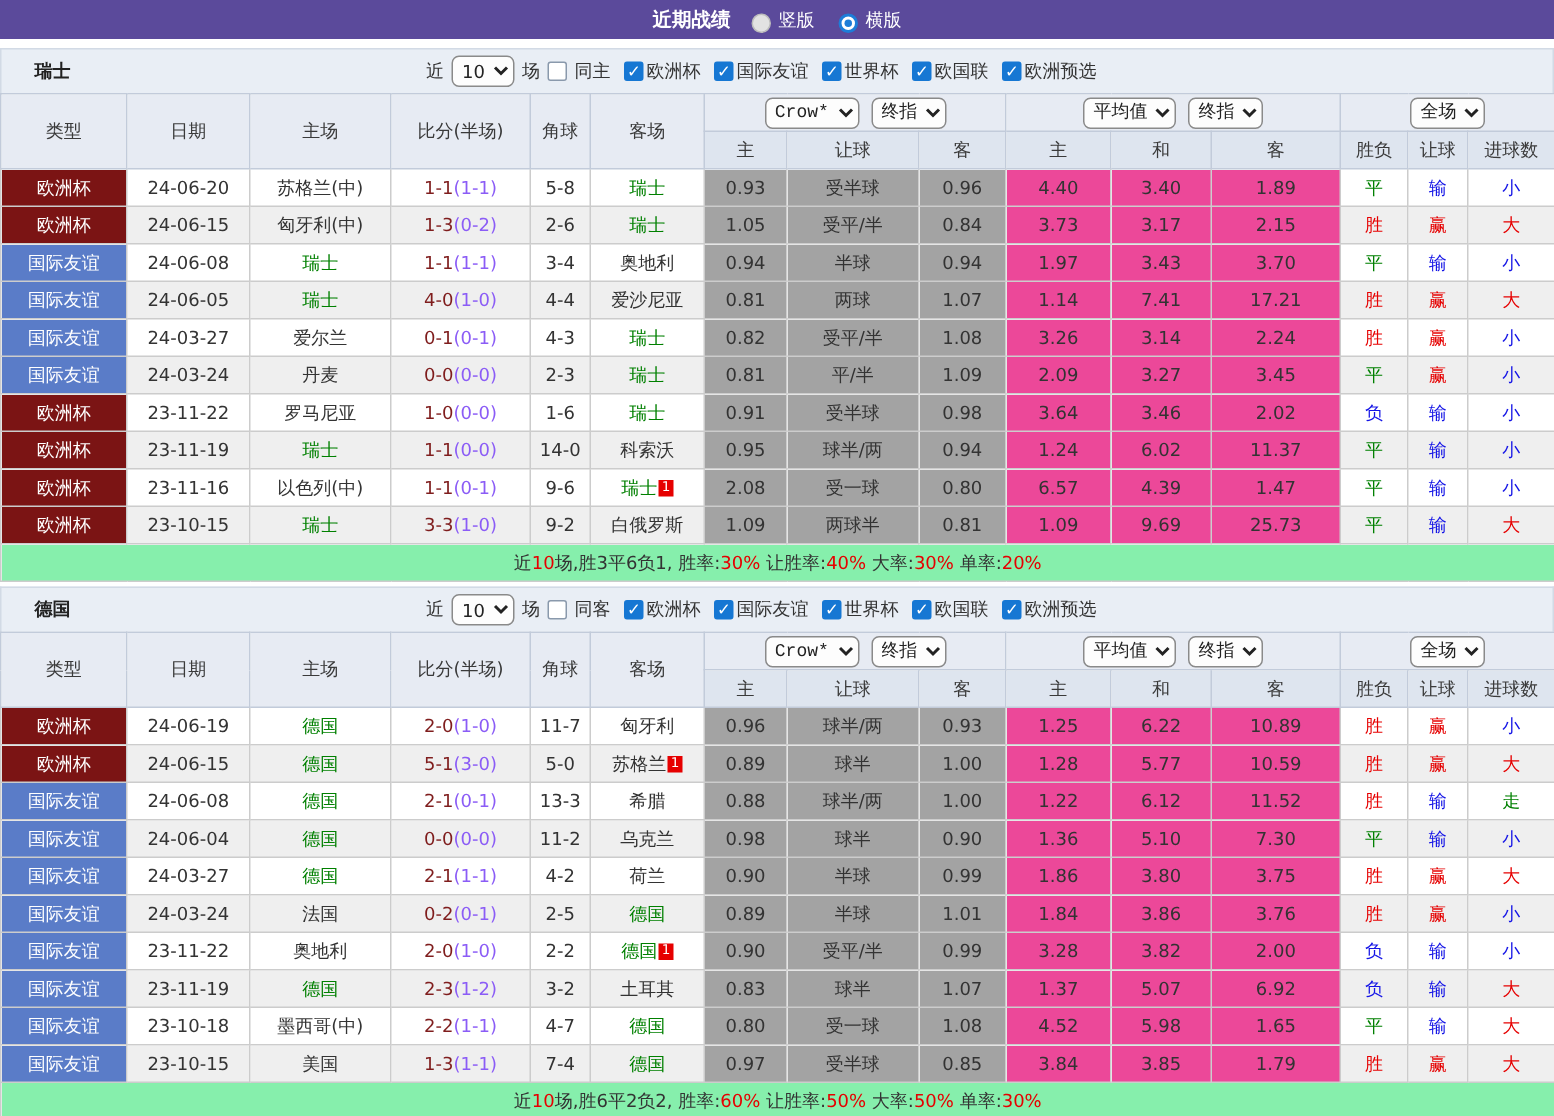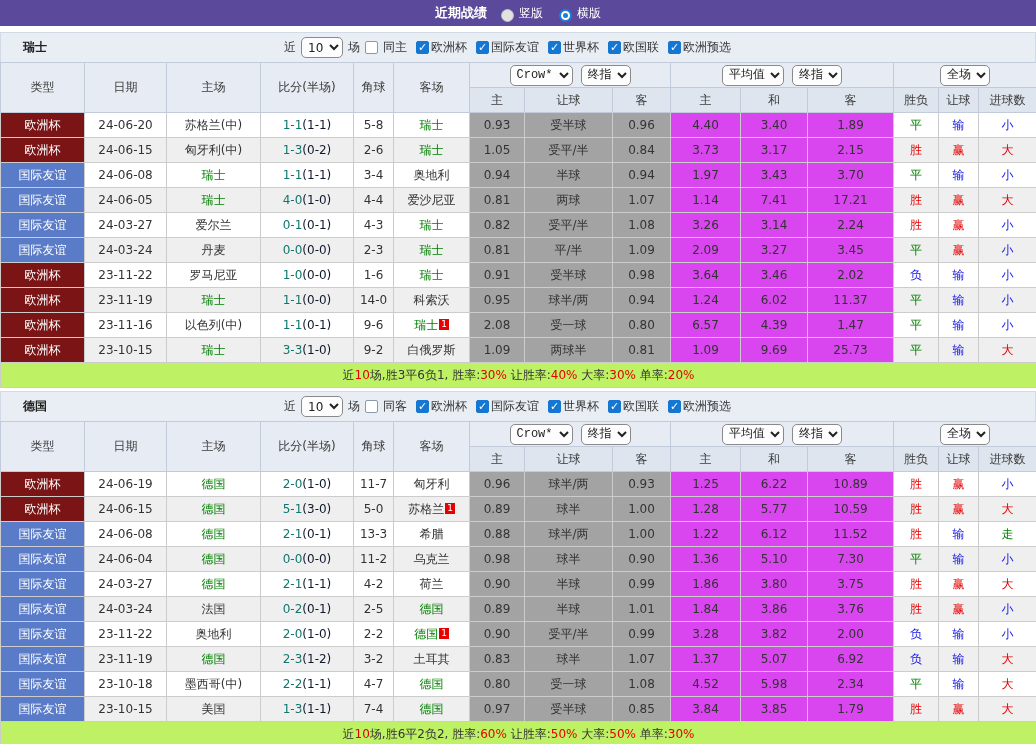--- a/index.html
+++ b/index.html
@@ -49,34 +49,34 @@
   th, td {
     border:1px solid #CCCCCC; text-align:center; padding:0;
     height:25px; overflow:hidden; white-space:nowrap; font-weight:normal;
   }
   thead th { background:#DEE5EF; border-color:#C2CBDA; color:#3A3A3A; }
   thead tr.dd th { background:#E7EBF3; }
   .dd-cell { display:flex; align-items:center; justify-content:center; gap:8px;font-family:Liberation Mono, monospace; }
   tbody td { background:#fff; }
   tbody tr.even td.p { background:#EFEFEF; }
   td.cream { background:#a3a3a3; }
-  td.avgc  { background:#d946ef;margin-left:28px; }
+  td.avgc  { background:#ec4899;margin-left:28px; }
   td.badge-e { background:#7B1414; color:#fff; }
   td.badge-f { background:#5A7CC8; color:#fff; }
   .g { color:#008000; }
   .r { color:#E60000; }
   .b { color:#1414E6; }
-  .ft { color:#0f766e; }
-  .ht { color:#0f172a; }
+  .ft { color:#7f1d1d; }
+  .ht { color:#8b5cf6; }
   .team-green { color:#008000; }
   sup.n1 {
     background:#E60000; color:#fff; font-size:9px; padding:0 2px; margin-left:1px;
     vertical-align:2px; line-height:11px; display:inline-block;
   }
-  tr.sumrow td { background:#bef264; height:25px;margin-left:26px; }
+  tr.sumrow td { background:#86efac; height:25px;margin-left:26px; }
   .red { color:#E60000; }
 </style>
 </head>
 <body>
 
 <div class="topbar">
   <span class="title">近期战绩</span>
   <span class="radio-group">
     <span class="radio-item">
       <span class="radio off"></span>
@@ -586,21 +586,21 @@
             <td class="p">23-10-18</td>
             <td class="p"><span class="">墨西哥(中)</span></td>
             <td class="p"><span class="ft">2-2</span><span class="ht">(1-1)</span></td>
             <td class="p">4-7</td>
             <td class="p"><span class="team-green">德国</span></td>
             <td class="cream">0.80</td>
             <td class="cream">受一球</td>
             <td class="cream">1.08</td>
             <td class="avgc">4.52</td>
             <td class="avgc">5.98</td>
-            <td class="avgc">2.34</td>
+            <td class="avgc">1.65</td>
             <td class="p g">平</td>
             <td class="p b">输</td>
             <td class="p r">大</td>
           </tr>
           <tr class="even">
             <td class="badge-f">国际友谊</td>
             <td class="p">23-10-15</td>
             <td class="p"><span class="">美国</span></td>
             <td class="p"><span class="ft">1-3</span><span class="ht">(1-1)</span></td>
             <td class="p">7-4</td>

